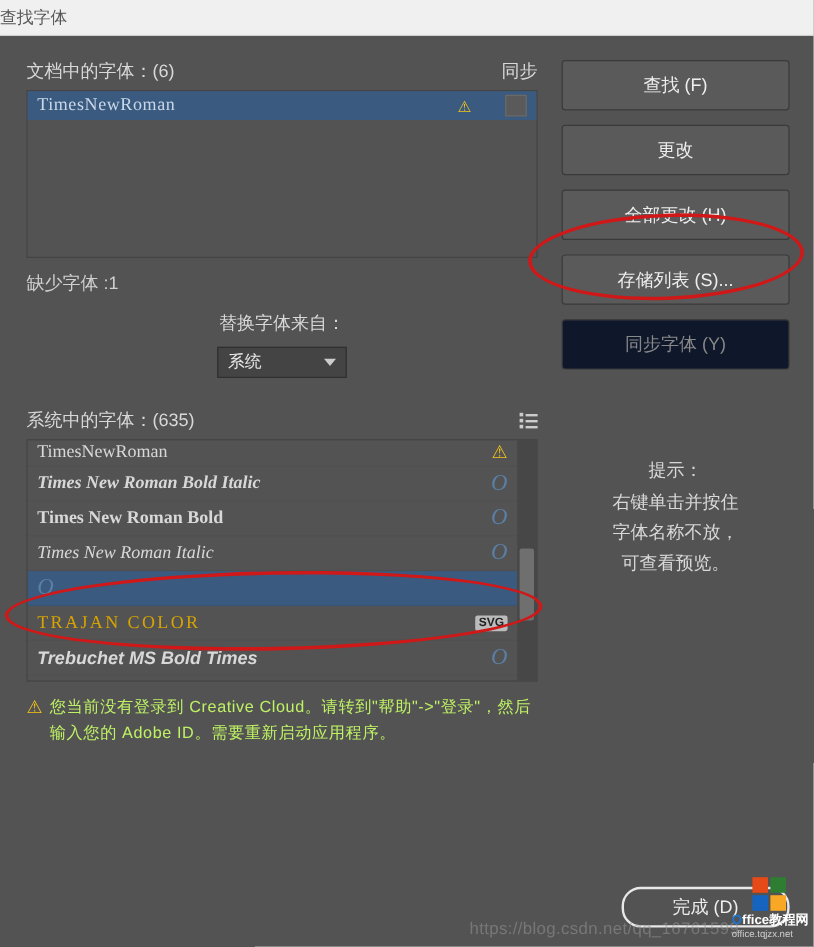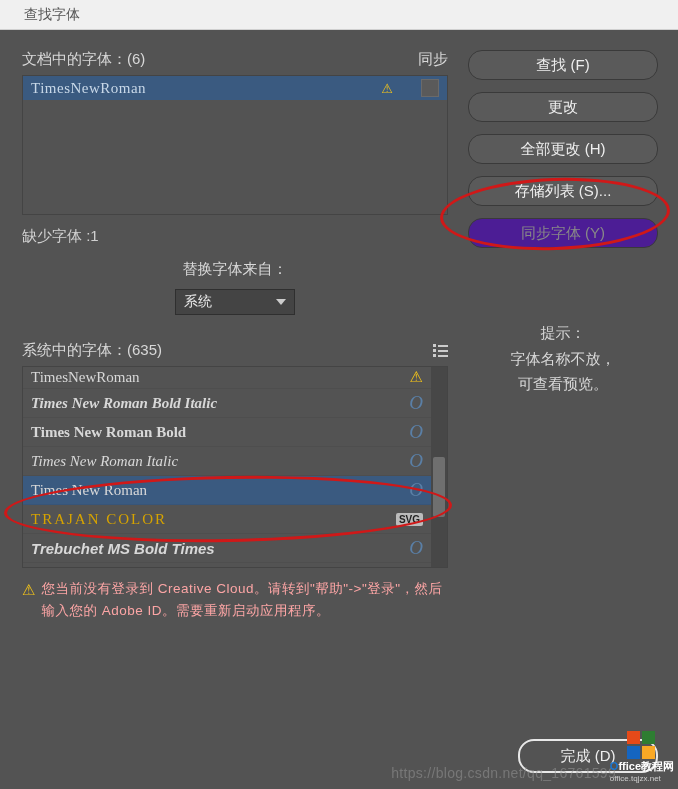--- a/index.html
+++ b/index.html
@@ -10,21 +10,21 @@
       font-family: "Microsoft YaHei", "SimSun", Arial, sans-serif;
       font-size: 13px;
       overflow: hidden;
       position: relative;
     }
     .window { width: 100%; height: 100%; display: flex; flex-direction: column; }
     .titlebar {
       height: 30px;
       background: #f0f0f0;
       border-bottom: 1px solid #d0d0d0;
-      padding: 6px 24px;
+      padding: 6px 0;
       color: #555;
       font-size: 14px;
     }
     .dialog-body {
       flex: 1;
       background: #535353;
       color: #d8d8d8;
       padding: 20px 20px 16px 22px;
       display: flex;
       gap: 20px;
@@ -60,21 +60,21 @@
 
     .missing-label { margin-top: 12px; font-size: 15px; color: #d0d0d0; }
 
     .replace-row {
       display: flex; align-items: center; gap: 10px; margin-top: 14px; flex-direction: column;
     }
     .replace-row .label { font-size: 15px; color: #d8d8d8; }
     .select {
       display: flex; align-items: center; justify-content: space-between;
       background: #444; border: 1px solid #2f2f2f; color: #e8e8e8;
-      padding: 3px 8px; width: 120px; font-size: 14px;
+      padding: 3px 8px; width: 108px; font-size: 14px;
     }
     .select .caret { width: 0; height: 0; border-left: 5px solid transparent; border-right: 5px solid transparent; border-top: 6px solid #ccc; }
 
     .sys-header {
       display: flex; justify-content: space-between; align-items: center;
       margin-top: 26px; font-size: 15px;
     }
     .list-icon { display: flex; flex-direction: column; gap: 2px; }
     .list-icon .ln { display: flex; gap: 2px; align-items: center; }
     .list-icon .dot { width: 3px; height: 3px; background: #ccc; }
@@ -101,28 +101,28 @@
     .scrollbar {
       width: 16px; background: #474747; position: relative;
     }
     .scroll-thumb {
       position: absolute; left: 2px; right: 2px; top: 90px; height: 60px;
       background: #6f6f6f; border-radius: 2px;
     }
 
     .info-row { display: flex; gap: 6px; margin-top: 10px; line-height: 1.6; }
     .info-row .warn-ico { color: #f5c518; font-size: 15px; flex-shrink: 0; }
-    .info-row .txt { color: #fca5a5; font-size: 13.5px; letter-spacing: 0.5px; }
+    .info-row .txt { color: #bef264; font-size: 13.5px; letter-spacing: 0.5px; }
 
     .btn {
       background: #5a5a5a; border: 1px solid #3a3a3a; color: #eee;
-      font-size: 15px; height: 30px; display: flex; align-items: center; justify-content: center;
-      cursor: pointer; border-radius: 14px;
-    }
-    .btn.disabled { color: #888; background: #4c1d95; }
+      font-size: 15px; height: 42px; display: flex; align-items: center; justify-content: center;
+      cursor: pointer; border-radius: 3px;
+    }
+    .btn.disabled { color: #888; background: #0f172a; }
     .btn.pill {
       border-radius: 16px; border: 2px solid #e8e8e8; background: transparent;
       color: #eee; height: 34px; width: 140px;
     }
 
     .hint { text-align: center; color: #d8d8d8; font-size: 15px; line-height: 1.7; margin-top: 60px; }
 
     .bottom-bar {
       position: absolute; bottom: 16px; left: 0; right: 0;
       display: flex; justify-content: flex-end; align-items: center;
@@ -228,21 +228,20 @@
             </div>
             <div class="sys-font-row">
               <span class="name f-tnr-b">Times New Roman Bold</span>
               <span class="badge">O</span>
             </div>
             <div class="sys-font-row">
               <span class="name f-tnr-i">Times New Roman Italic</span>
               <span class="badge">O</span>
             </div>
             <div class="sys-font-row selected">
-              <span class="name f-tnr">Times New Roman</span>
               <span class="badge">O</span>
             </div>
             <div class="sys-font-row">
               <span class="name f-trajan">TRAJAN COLOR</span>
               <span class="svgbadge">SVG</span>
             </div>
             <div class="sys-font-row">
               <span class="name f-treb">Trebuchet MS Bold Times</span>
               <span class="badge">O</span>
             </div>
@@ -260,20 +259,21 @@
 
     <div class="right-col">
       <div class="btn">查找 (F)</div>
       <div class="btn">更改</div>
       <div class="btn">全部更改 (H)</div>
       <div class="btn">存储列表 (S)...</div>
       <div class="btn disabled">同步字体 (Y)</div>
 
       <div class="hint">
         <div>提示：</div>
+        <div>右键单击并按住</div>
         <div>字体名称不放，</div>
         <div>可查看预览。</div>
       </div>
     </div>
 
     <div class="bottom-bar">
       <div class="btn pill">完成 (D)</div>
     </div>
 
     <div class="watermark">https://blog.csdn.net/qq_16761599</div>

